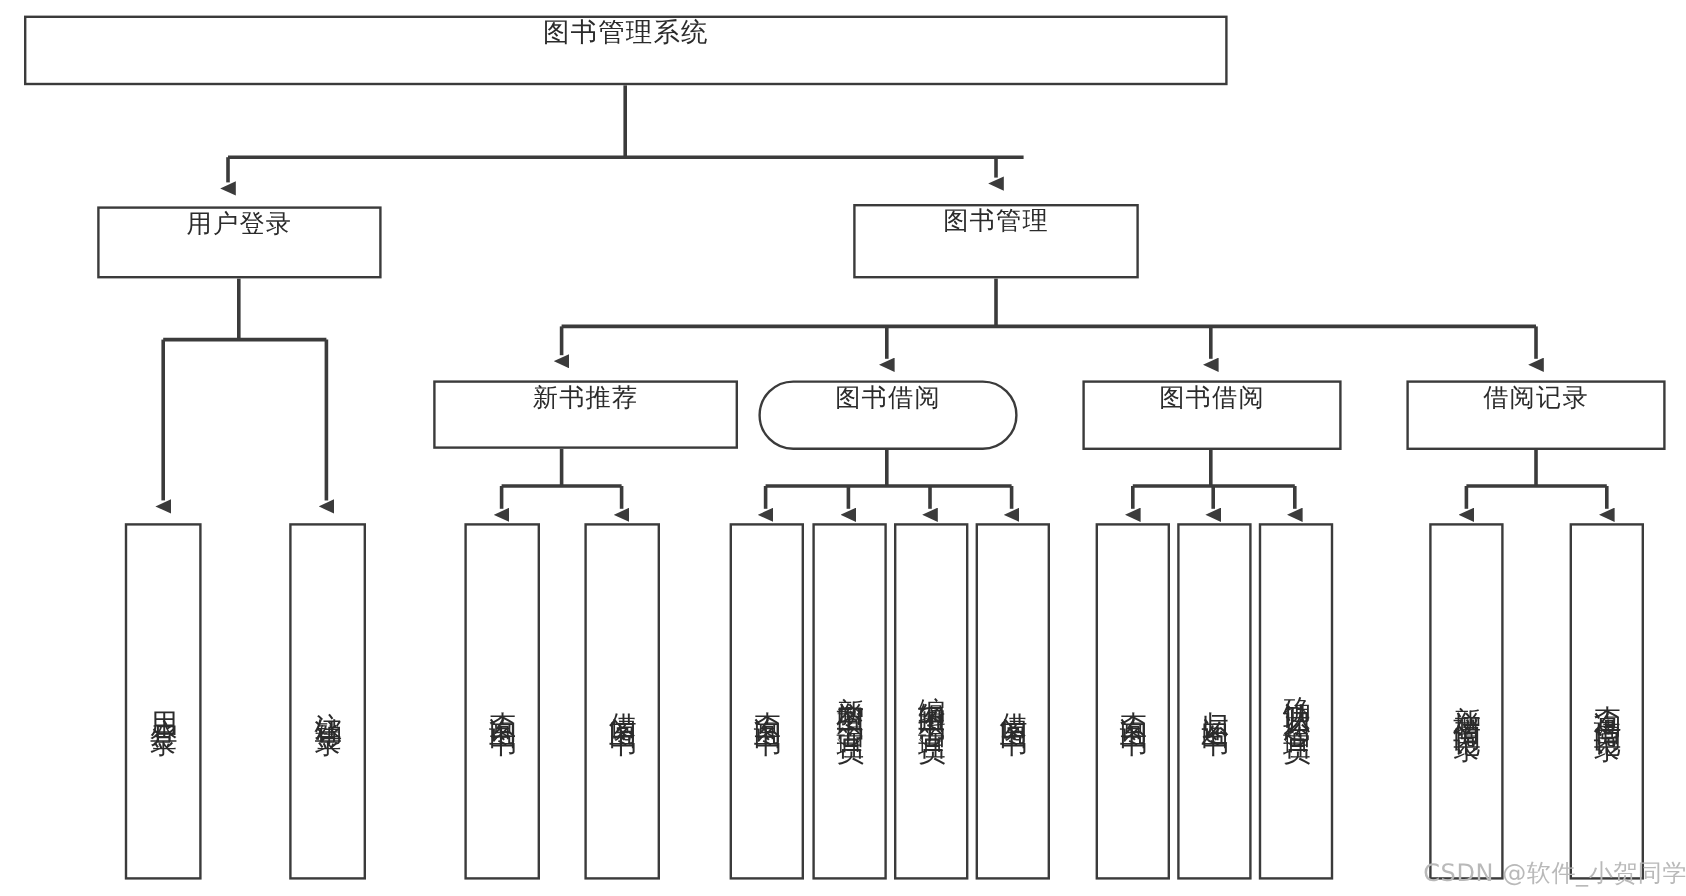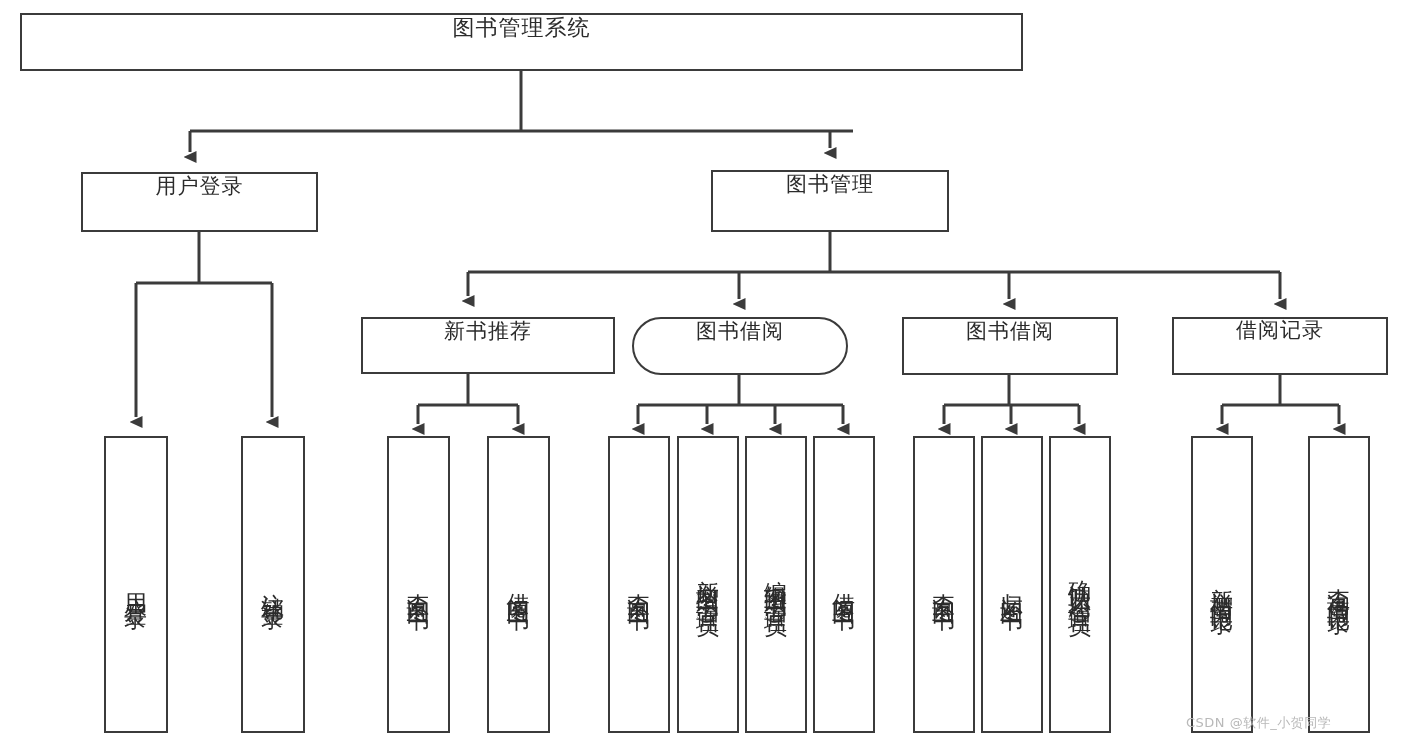--- a/index.html
+++ b/index.html
@@ -58,21 +58,21 @@
     font-size: 23px;
     letter-spacing: 5px;
     line-height: 1.05;
     text-align: center;
     white-space: nowrap;
   }
   .watermark {
     position: absolute;
     left: 1186px;
     top: 714px;
-    font-size: 13px;
+    font-size: 20px;
     color: #b9b9b9;
     letter-spacing: 0.5px;
     white-space: nowrap;
     font-family: "DejaVu Sans", "Liberation Sans", sans-serif;
   }
 </style>
 </head>
 <body>
 
 <div id="diagram-root">
@@ -140,21 +140,21 @@
 
   <div class="node horiz" style="left:361px; top:317px; width:254px; height:57px;">
     <span class="label">新书推荐</span>
   </div>
   <div class="node horiz" style="left:632px; top:317px; width:216px; height:58px;border-radius:29px;">
     <span class="label">图书借阅</span>
   </div>
   <div class="node horiz" style="left:902px; top:317px; width:216px; height:58px;">
     <span class="label">图书借阅</span>
   </div>
-  <div class="node horiz" style="left:1172px; top:317px; width:216px; height:58px;font-family:Liberation Mono, monospace;">
+  <div class="node horiz" style="left:1172px; top:317px; width:216px; height:58px;">
     <span class="label">借阅记录</span>
   </div>
 
   <div class="node vert" style="left:104px; top:436px; width:64px; height:297px;">
     <span class="label">用户登录</span>
   </div>
   <div class="node vert" style="left:241px; top:436px; width:64px; height:297px;">
     <span class="label">注销登录</span>
   </div>
 

